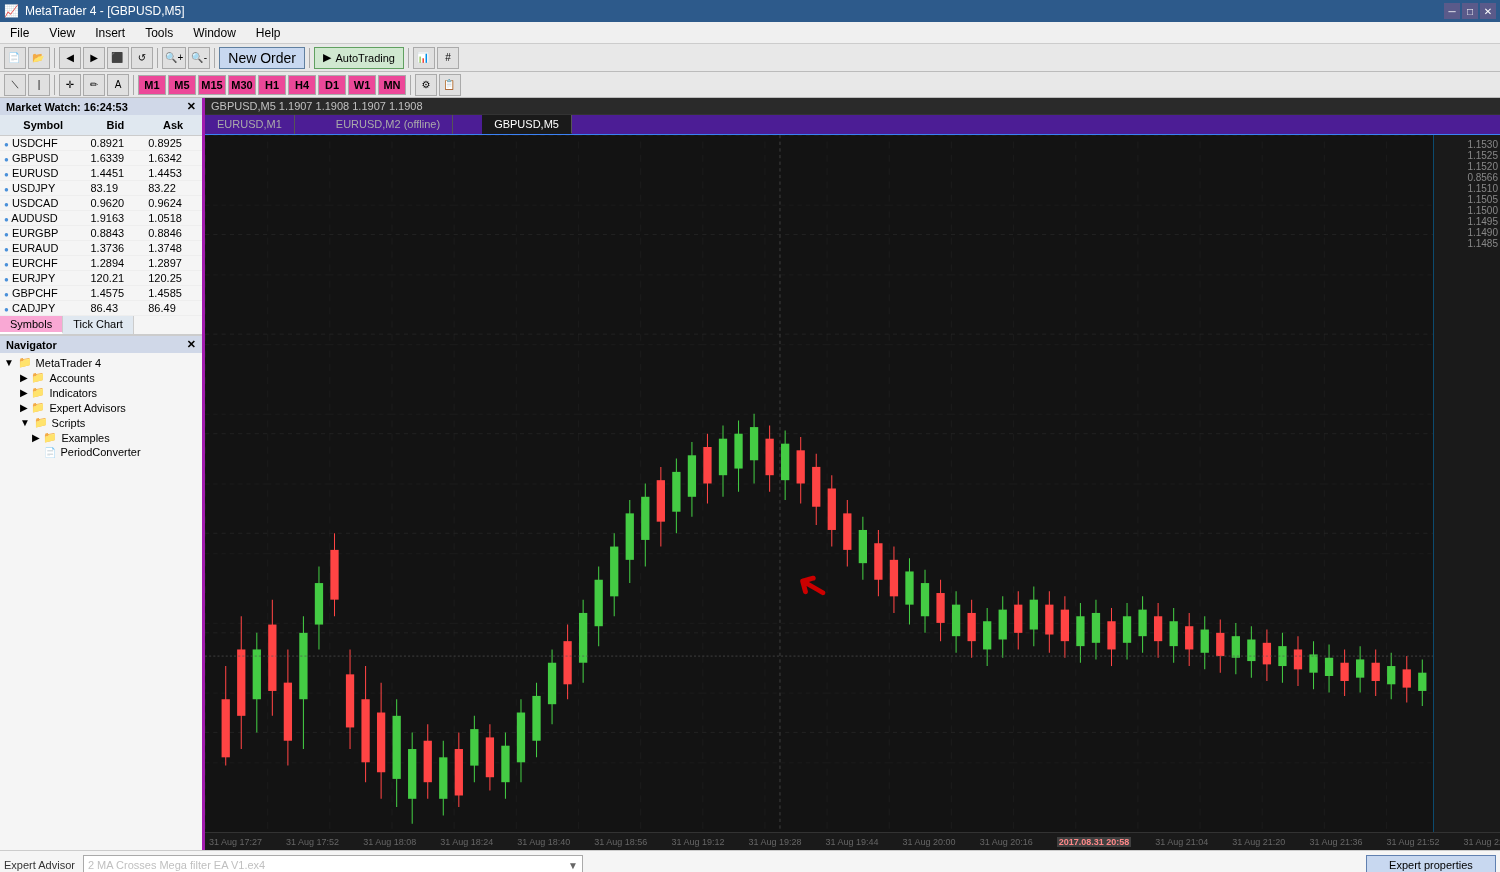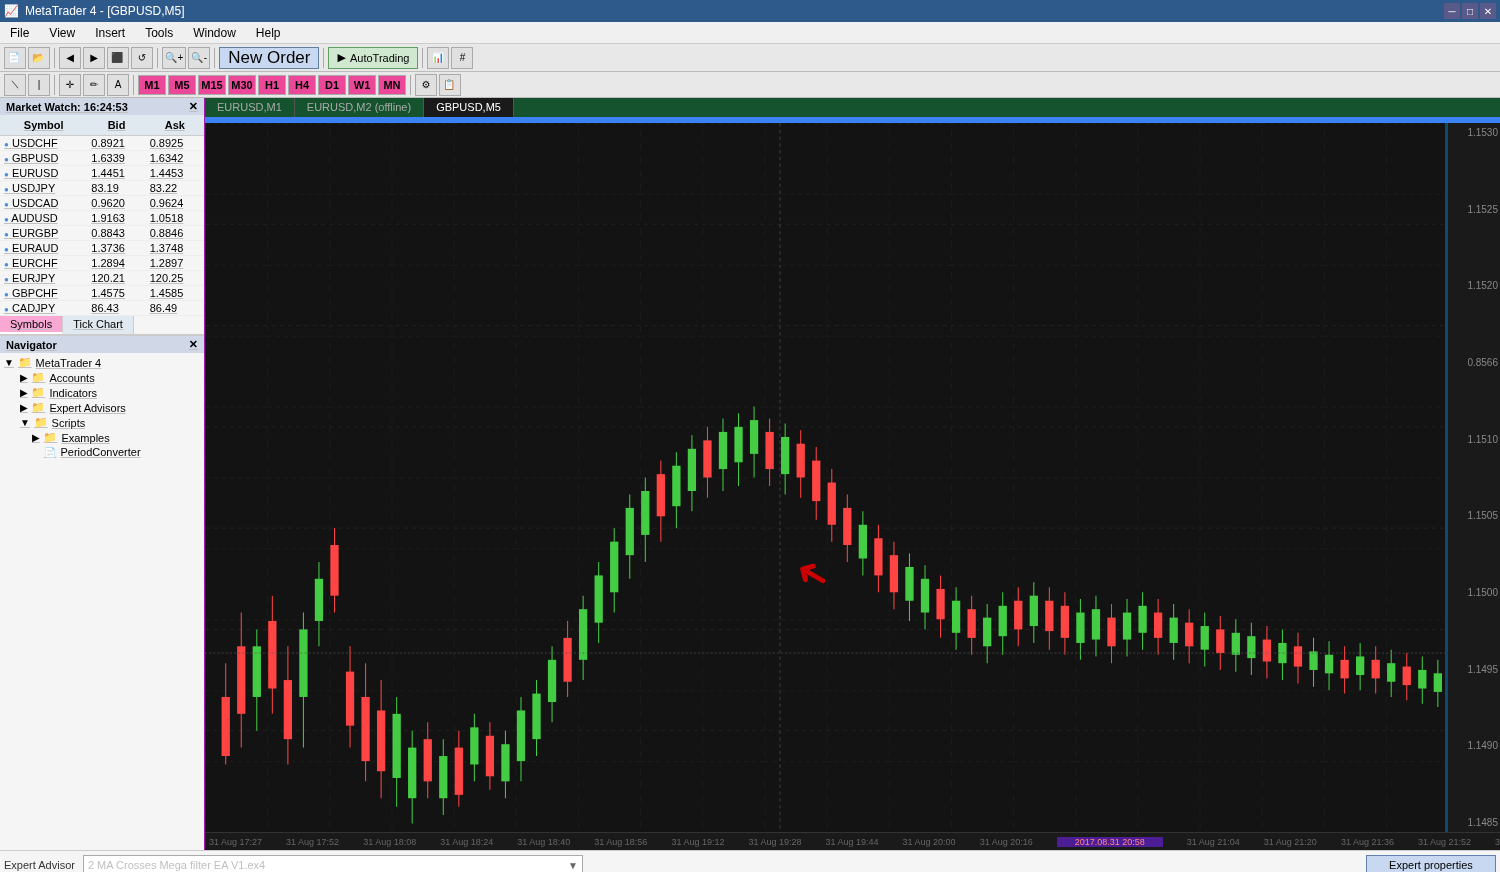--- a/index.html
+++ b/index.html
@@ -12,32 +12,32 @@
     .title-btn { width: 16px; height: 16px; background: #5a5a8a; border: none; color: white; cursor: pointer; font-size: 10px; display: flex; align-items: center; justify-content: center; }
 
     
     #menubar { background: #f0f0f0; height: 22px; display: flex; align-items: center; padding: 8px 4px; gap: 8px; color: #000; border-bottom: 1px solid #ccc; }
     .menu-item { padding: 2px 6px; cursor: pointer; font-size: 12px; }
 
     
     #toolbar { background: #e8e8e8; height: 28px; display: flex; align-items: center; padding: 0 4px; gap: 2px; border-bottom: 1px solid #bbb; }
     .tb-btn { height: 22px; min-width: 22px; background: #e0e0e0; border: 1px solid #aaa; cursor: pointer; display: flex; align-items: center; justify-content: center; font-size: 10px; padding: 0 2px; }
     .tb-sep { width: 1px; height: 20px; background: #aaa; margin: 0 2px; }
-    #new-order-btn { background: #c8d8f0; border: 1px solid #6080a0; padding: 0 8px; font-size: 17px; height: 22px; cursor: pointer; }
+    #new-order-btn { background: #c8d8f0; border: 1px solid #6080a0; padding: 0 8px; font-size: 14px; height: 22px; cursor: pointer; }
     #autotrading-btn { background: #d0e8d0; border: 1px solid #60a060; padding: 0 8px; font-size: 11px; height: 22px; cursor: pointer; display: flex; align-items: center; gap: 4px; }
 
     
     #toolbar2 { background: #e8e8e8; height: 26px; display: flex; align-items: center; padding: 0 4px; gap: 2px; border-bottom: 1px solid #bbb; }
     .tf-btn { height: 20px; min-width: 28px; background: #ec4899; border: 1px solid #aaa; cursor: pointer; display: flex; align-items: center; justify-content: center; font-size: 11px; font-weight: bold; }
 
     
     #main { display: flex; height: calc(872px - 22px - 22px - 28px - 26px - 22px); }
 
     
-    #left-panel { width: 205px; background: #f5f5f5; border-right: 1px solid #a21caf; display: flex; flex-direction: column; text-decoration: underline; }
+    #left-panel { width: 205px; background: #f5f5f5; border-right: 3px solid #a21caf; display: flex; flex-direction: column; }
 
     
     #market-watch { flex: 0 0 auto; border-bottom: 1px solid #ccc; }
     #mw-header { background: #d0d8e8; padding: 2px 6px; display: flex; justify-content: space-between; align-items: center; font-weight: bold; font-size: 11px; color: #000; }
     #mw-table { width: 100%; border-collapse: collapse; }
     #mw-table th { background: #e0e8f0; text-align: center; padding: 4px 4px; font-size: 11px; border-bottom: 1px solid #ccc; color: #000; }
     #mw-table td { padding: 1px 4px; font-size: 11px; color: #000; border-bottom: 1px solid #eee; }
     #mw-table td:first-child { color: #000; }
     #mw-table td.bid { color: #000; }
     #mw-table td.ask { color: #000; }
@@ -58,30 +58,30 @@
     .folder-icon { color: #e8a000; }
     .script-icon { color: #808080; }
 
     
     #chart-area { flex: 1; background: #1a1a1a; position: relative; overflow: hidden; display: flex; flex-direction: column; }
 
     
     #chart-header { background: #2a2a2a; padding: 2px 6px; color: #c0c0c0; font-size: 11px; border-bottom: 1px solid #333; }
 
     
-    #chart-tabs { display: flex; background: #14532d; border-bottom: 6px solid #3b82f6; }
+    #chart-tabs { display: flex; background: #4c1d95; border-bottom: 1px solid #3b82f6; gap: 29px; }
     .chart-tab { padding: 3px 12px; cursor: pointer; font-size: 11px; color: #aaa; border-right: 1px solid #555; }
     .chart-tab.active { background: #1a1a1a; color: #fff; border-bottom: 1px solid #1a1a1a; }
 
     
     #chart-canvas { flex: 1; position: relative; background: #131313; overflow: hidden; }
     #chart-svg { width: 100%; height: 100%; }
 
     
-    #price-scale { position: absolute; right: 0; top: 0; bottom: 0; width: 55px; background: #1a1a1a; border-left: 3px solid #0c4a6e; display: flex; flex-direction: column; justify-content: space-between; padding: 4px 2px; }
+    #price-scale { position: absolute; right: 0; top: 0; bottom: 0; width: 67px; background: #1a1a1a; border-left: 1px solid #0c4a6e; display: flex; flex-direction: column; padding: 4px 2px; }
     .price-label { font-size: 10px; color: #888; text-align: right; }
 
     
     #time-scale { height: 18px; background: #1a1a1a; border-top: 1px solid #333; display: flex; align-items: center; overflow: hidden; padding-left: 4px; }
     .time-label { font-size: 9px; color: #666; margin-right: 24px; white-space: nowrap; }
 
     
     #annotation { position: absolute; background: #f5f5dc; border: 1px solid #999; padding: 8px 16px; text-align: center; font-size: 14px; color: #333; direction: rtl; font-weight: bold; border-radius: 2px; }
 
     
@@ -92,21 +92,21 @@
 
     
     #ea-panel { flex: 1; display: flex; flex-direction: column; background: #f5f5f5; padding: 4px; gap: 4px; }
     .ea-row { display: flex; align-items: center; gap: 8px; }
     .ea-select { border: 1px solid #aaa; background: white; font-size: 11px; height: 20px; flex: 1; display: flex; align-items: center; justify-content: space-between; padding: 0 4px; cursor: pointer; }
     .ea-select-arrow { color: #666; font-size: 10px; }
     .ea-right-btn { background: #e0e0e0; border: 1px solid #888; padding: 3px 12px; cursor: pointer; font-size: 11px; width: 130px; text-align: center; }
     .ea-right-btn.primary { background: #c8d8f0; border-color: #6080b0; }
 
     
-    .ts-highlight { background: #4c1d95; color: #ff8888; padding: 0 18px; }
+    .ts-highlight { background: #404040; color: #ff8888; padding: 0 2px; font-weight: bold; }
   </style>
 </head>
 <body>
 
 <div id="titlebar">
   <div id="titlebar-title">
     <span>📈</span>
     <span>MetaTrader 4 - [GBPUSD,M5]</span>
   </div>
   <div id="titlebar-controls">
@@ -301,20 +301,21 @@
           <span style="margin-left:36px"></span>
           <span class="tree-icon script-icon">📄</span>
           <span>PeriodConverter</span>
         </div>
       </div>
 
     </div>
   </div>
 
   <div id="chart-area">
+    <div id="chart-header">GBPUSD,M5  1.1907 1.1908 1.1907 1.1908</div>
     <div id="chart-tabs">
       <div class="chart-tab">EURUSD,M1</div>
       <div class="chart-tab">EURUSD,M2 (offline)</div>
       <div class="chart-tab active">GBPUSD,M5</div>
     </div>
 
     <div id="chart-canvas">
       <svg id="chart-svg" viewBox="0 0 1250 420" preserveAspectRatio="none">
 
         <defs>

